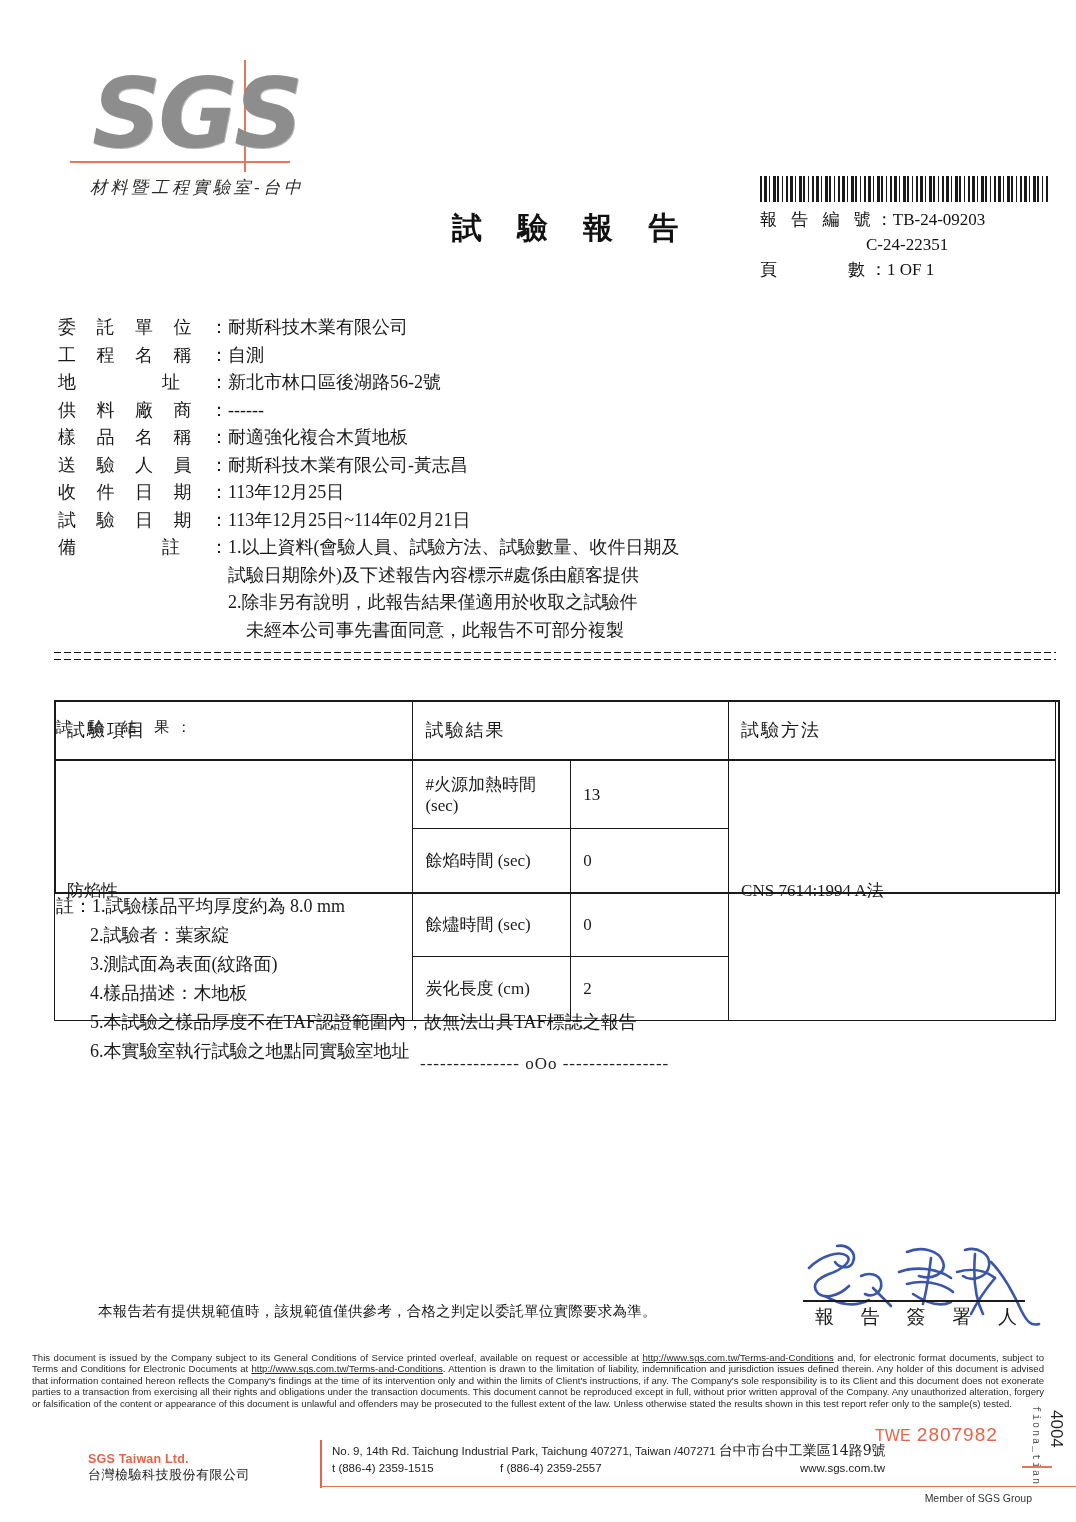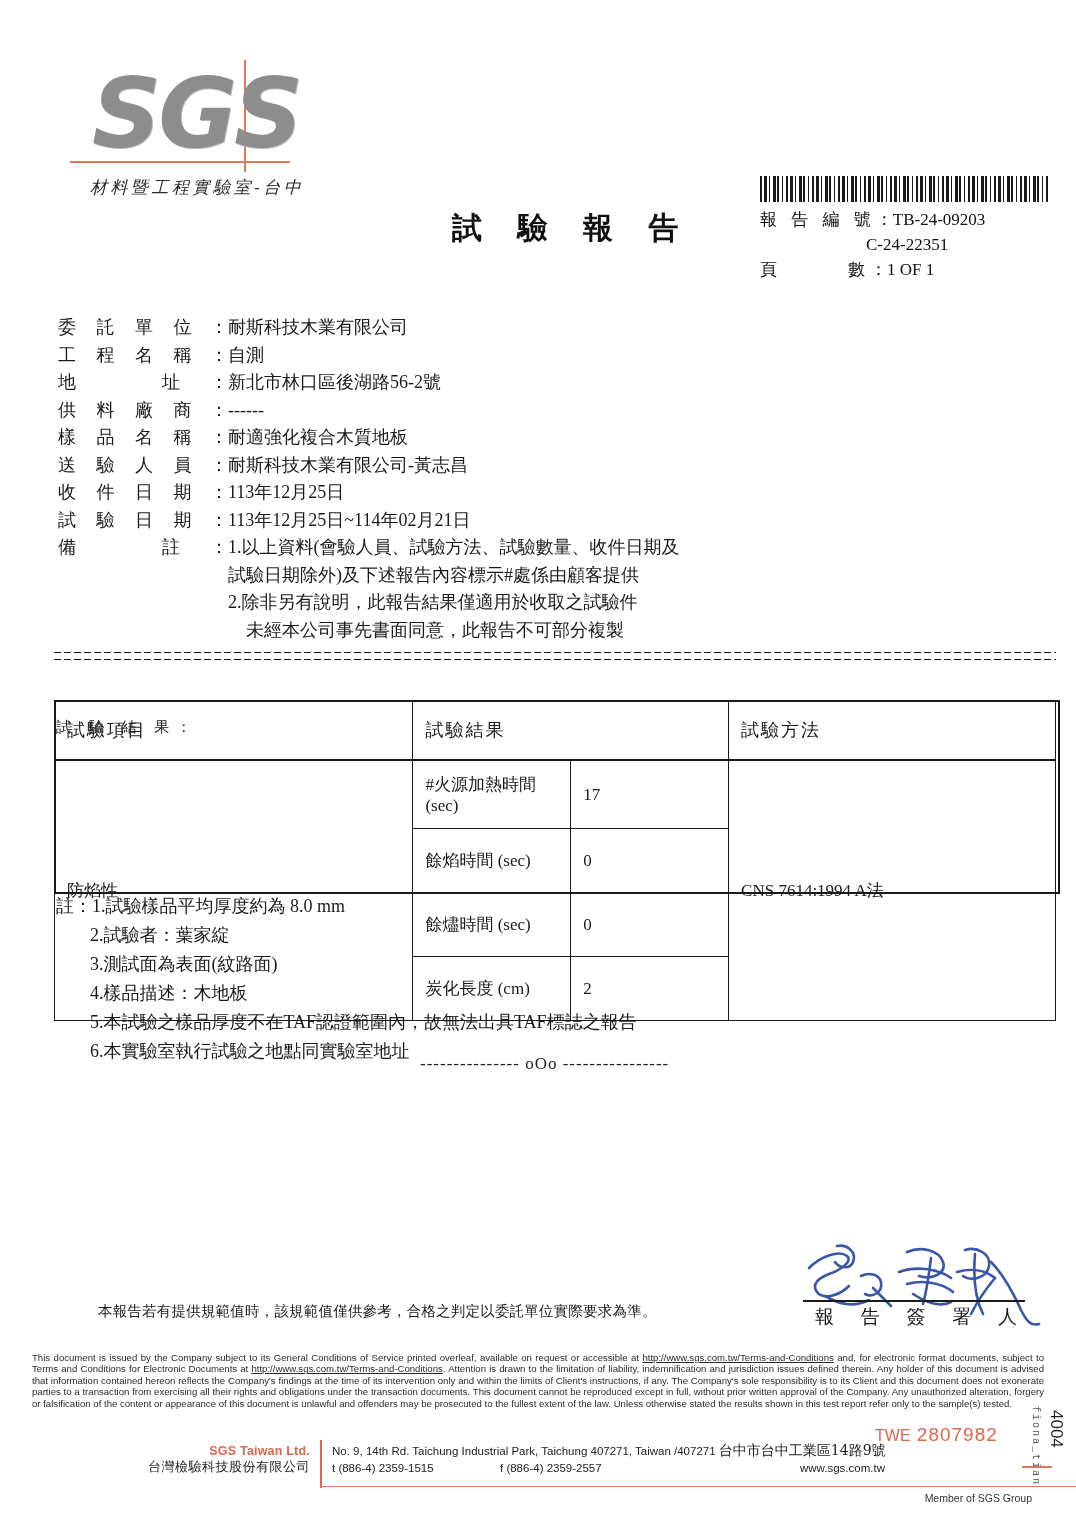--- a/index.html
+++ b/index.html
@@ -99,21 +99,21 @@
     font-family:"Liberation Sans","DejaVu Sans",sans-serif;
     font-size:9.6px;line-height:11.4px;text-align:justify;color:#2a2a2a;}
   .legal a,.legal .lnk{text-decoration:underline;color:#2a2a2a;}
 
   
   .twe{position:absolute;left:875px;top:1424px;font-size:19px;color:#e0654a;
     font-family:"Liberation Sans","DejaVu Sans",sans-serif;letter-spacing:1px;white-space:nowrap;}
   .twe .pfx{font-size:16px;letter-spacing:0;}
 
   .bfoot{position:absolute;left:88px;top:1444px;width:960px;height:62px;}
-  .bf-left{position:absolute;left:0;top:0;width:222px;text-align:right;
+  .bf-left{position:absolute;left:0;top:8px;width:222px;
     font-family:"Liberation Sans","DejaVu Sans",sans-serif;}
   .bf-en{font-size:12.5px;font-weight:bold;color:#e0654a;letter-spacing:0.2px;}
   .bf-zh{font-size:13px;color:#222;font-family:"DejaVu Serif","Liberation Serif",serif;letter-spacing:0.5px;}
   .bf-div{position:absolute;left:232px;top:-4px;width:1.6px;height:48px;background:#e0654a;}
   .bf-right{position:absolute;left:244px;top:-2px;width:700px;
     font-family:"Liberation Sans","DejaVu Sans",sans-serif;font-size:11.5px;line-height:17px;color:#222;}
   .bf-right .zh{font-family:"DejaVu Serif","Liberation Serif",serif;font-size:14px;}
   .bf-row2{display:flex;gap:0;}
   .bf-row2 .t{width:168px;}
   .bf-row2 .f{width:300px;}
@@ -199,21 +199,21 @@
       <tr>
         <th class="c-item">試驗項目</th>
         <th class="c-res" colspan="2">試驗結果</th>
         <th class="c-meth">試驗方法</th>
       </tr>
     </thead>
     <tbody>
       <tr>
         <td class="c-item" rowspan="4">防焰性</td>
         <td class="c-res">#火源加熱時間 (sec)</td>
-        <td class="c-val">17</td>
+        <td class="c-val">13</td>
         <td class="c-meth" rowspan="4">CNS 7614:1994 A法</td>
       </tr>
       <tr>
         <td class="c-res">餘焰時間 (sec)</td>
         <td class="c-val">0</td>
       </tr>
       <tr>
         <td class="c-res">餘燼時間 (sec)</td>
         <td class="c-val">0</td>
       </tr>

